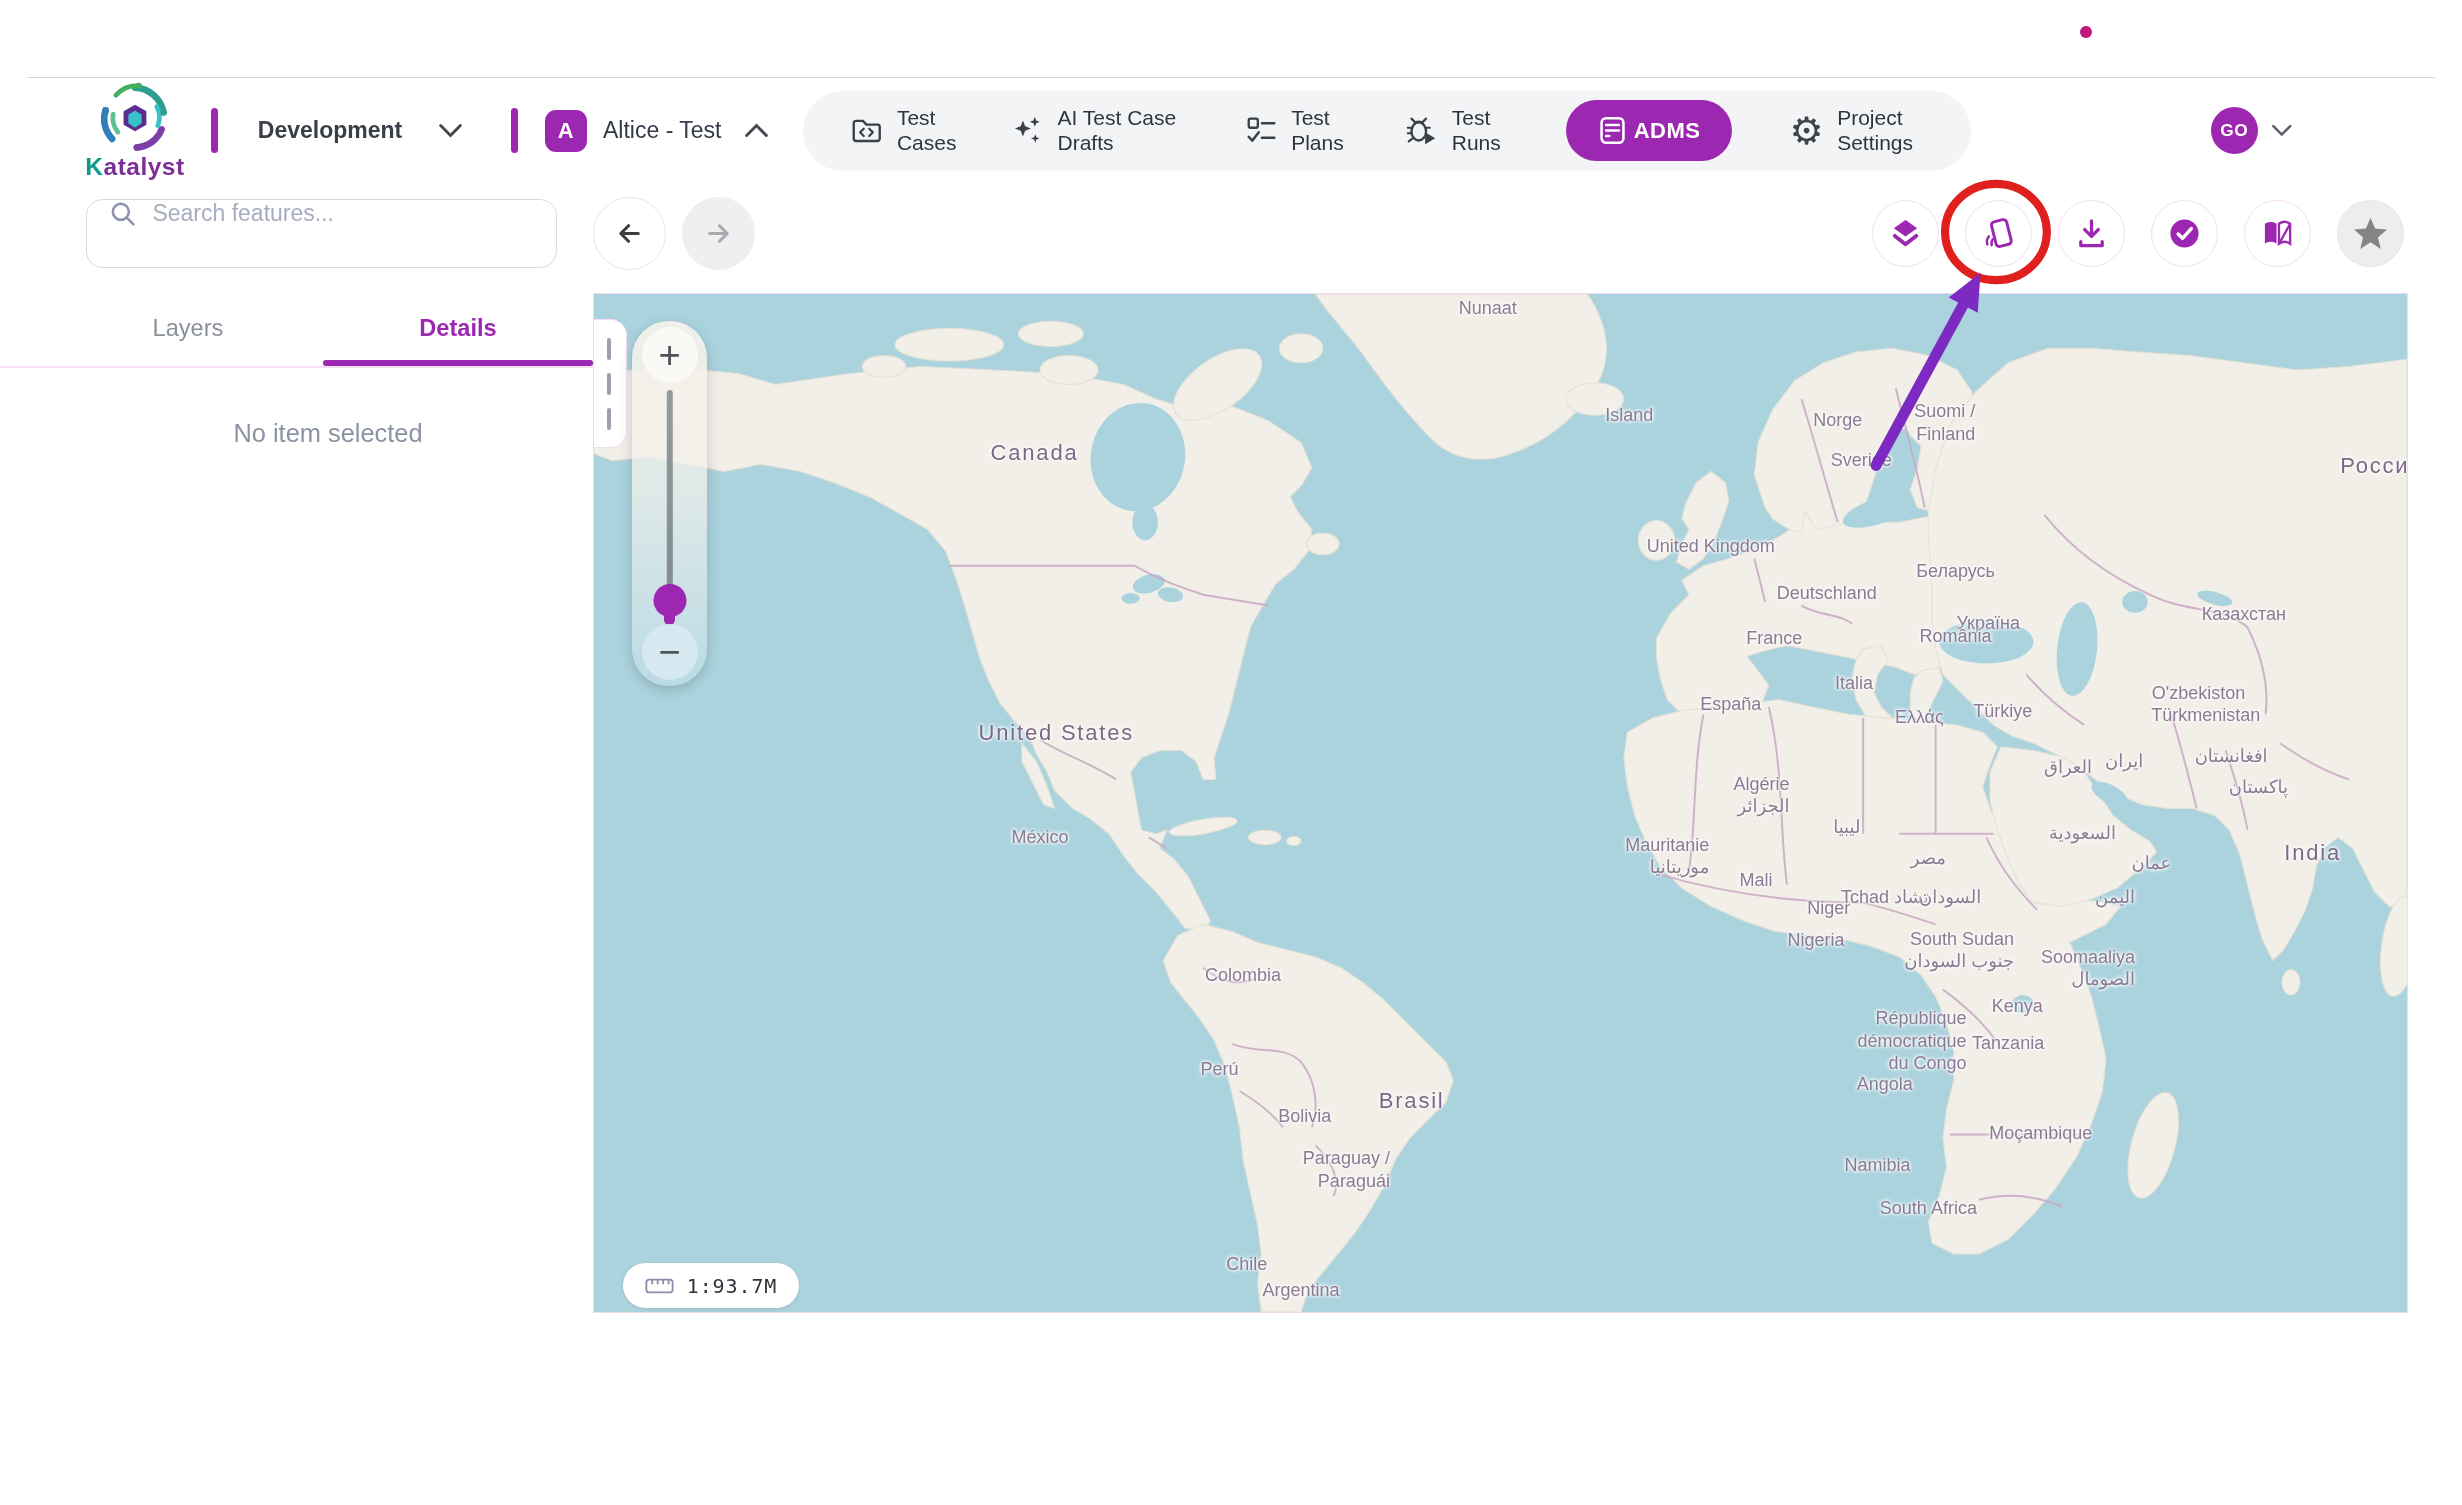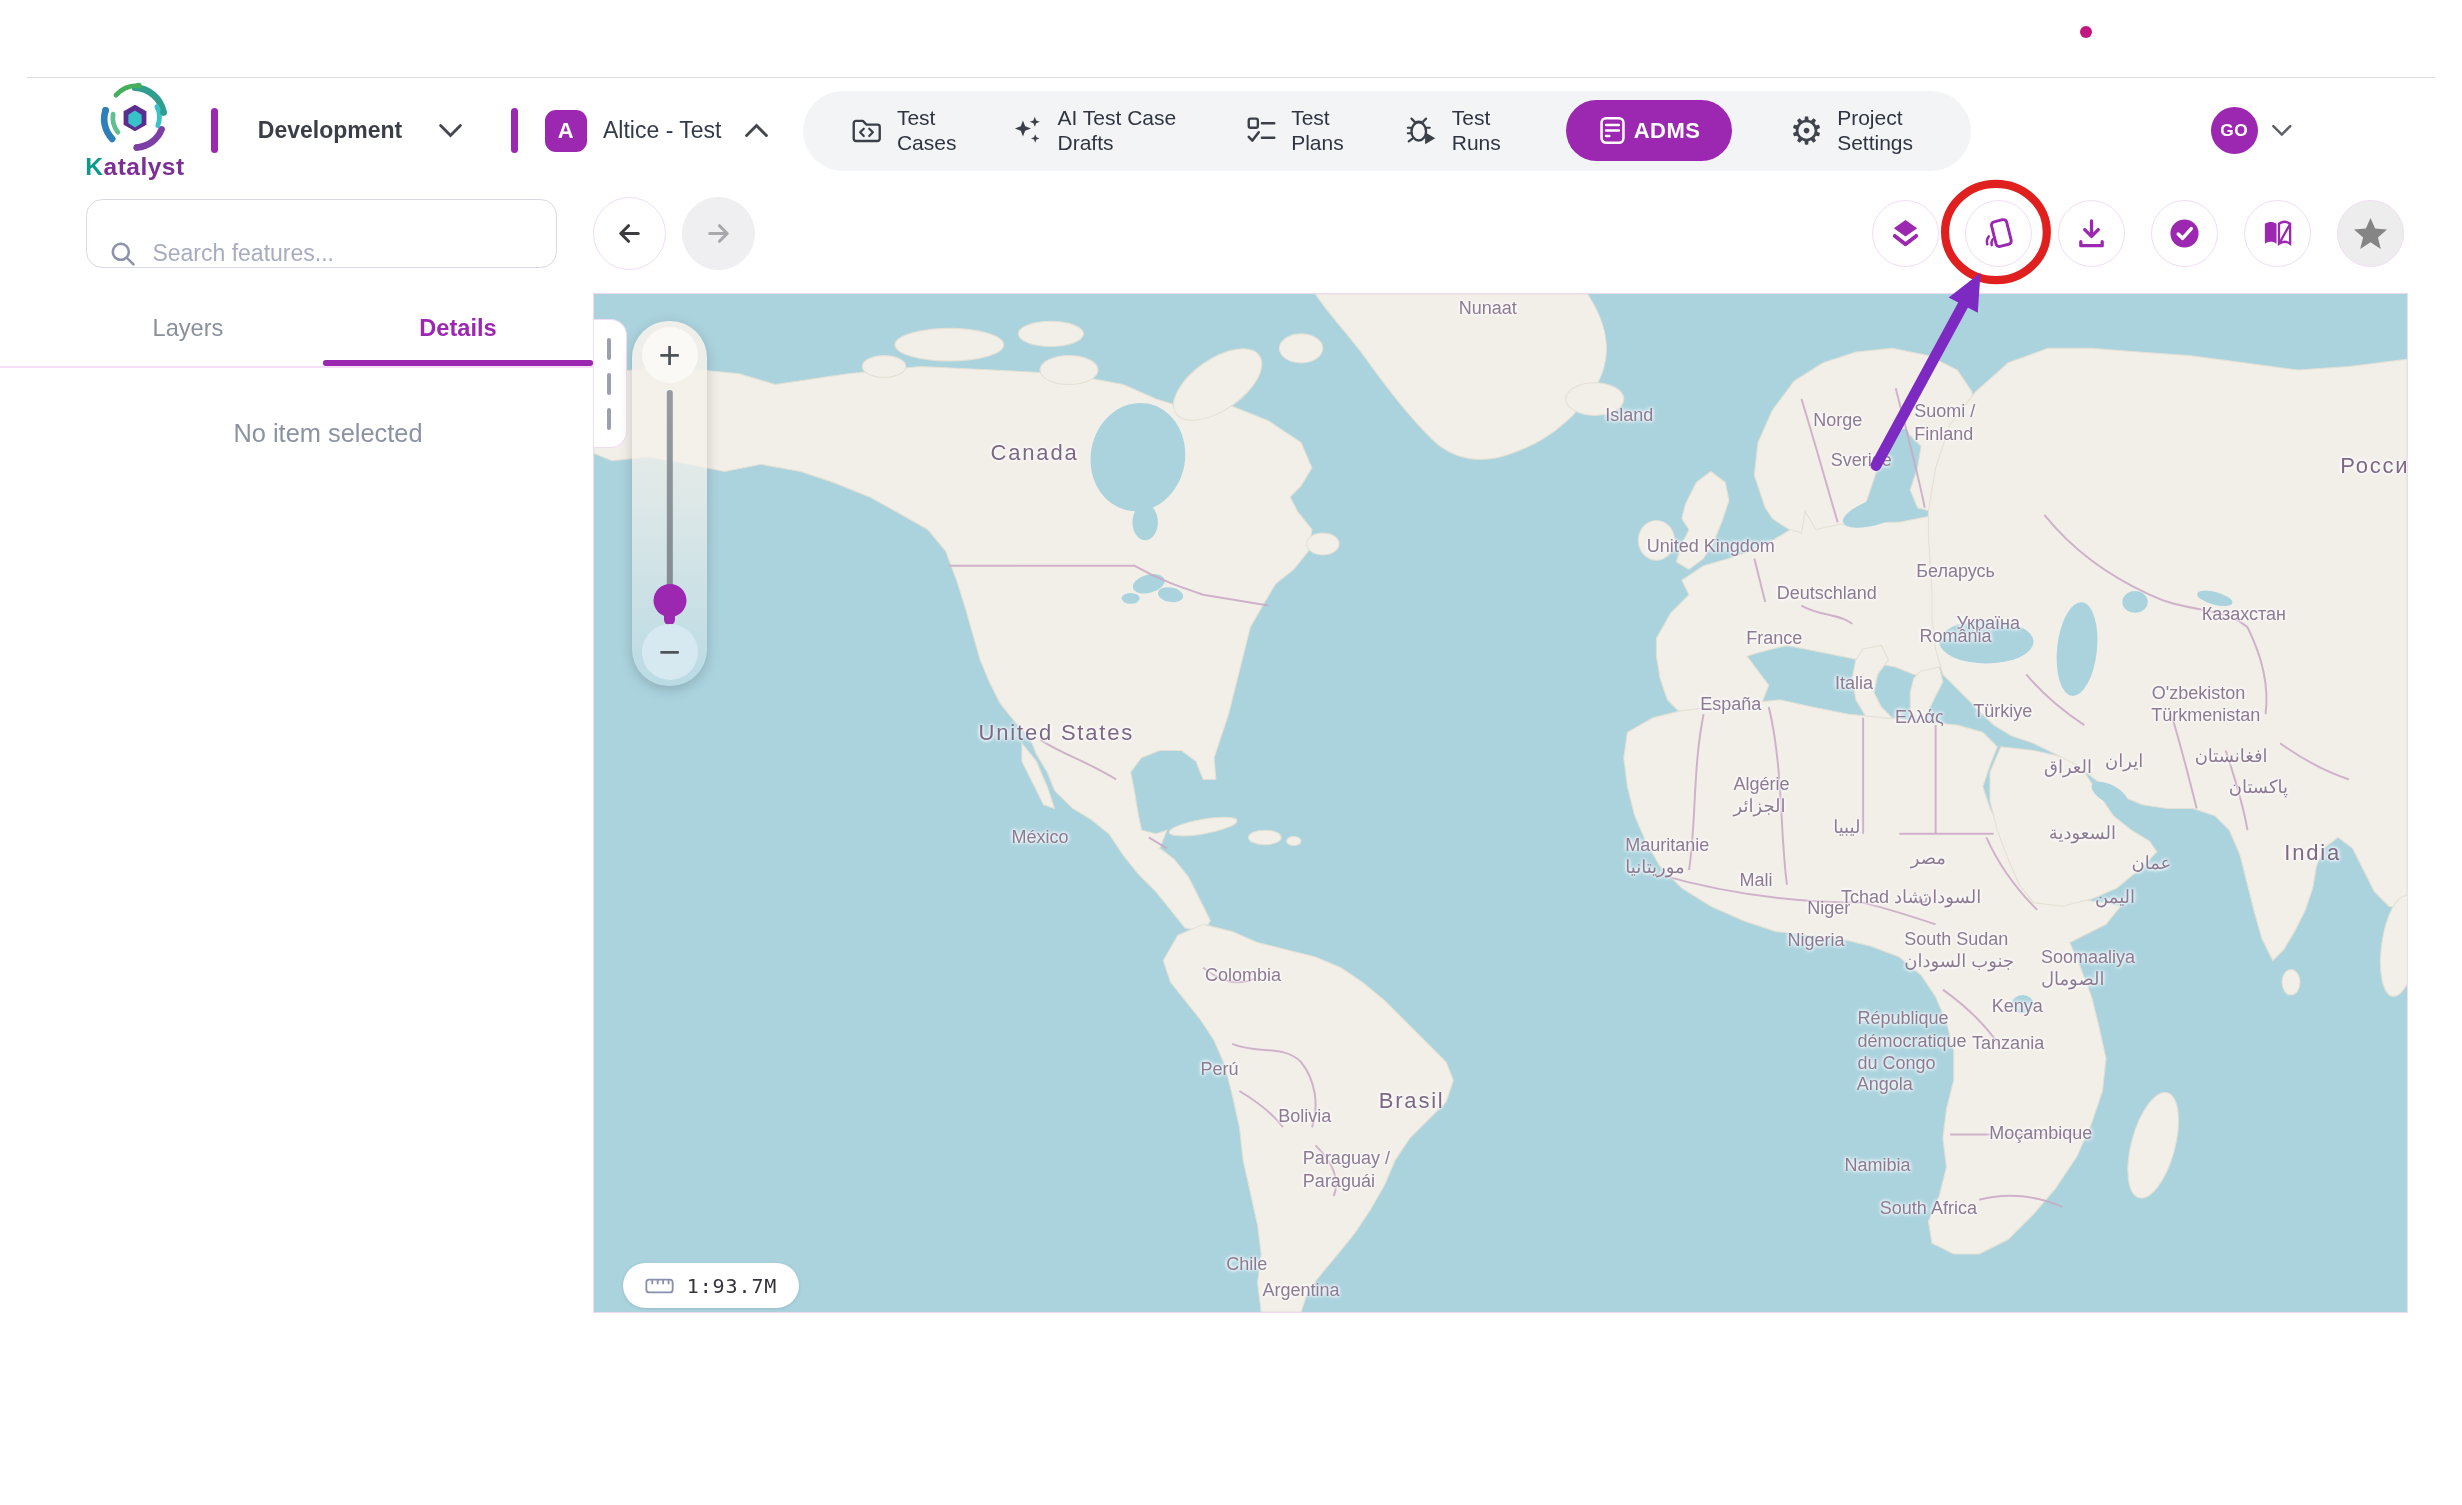--- a/index.html
+++ b/index.html
@@ -34,21 +34,21 @@
   padding:15.4px 31px;cursor:pointer}
 .adms-label{color:#fff;font-size:22px;font-weight:600;letter-spacing:0.5px}
 .gear-glyph{font-size:38px;color:#3f444c;line-height:1}
 .user{display:flex;align-items:center;gap:12.7px;margin-left:auto;background:none;border:none;cursor:pointer}
 .avatar-go{width:47px;height:47px;border-radius:50%;background:#9c27b0;color:#fff;font-size:17.3px;
   font-weight:700;letter-spacing:0.5px;display:flex;align-items:center;justify-content:center}
 
 
 .toolbar{position:absolute;top:196px;left:86px;right:58px;height:75px;display:flex;align-items:center}
 .search{width:471px;height:69px;border:1.8px solid #d7d9e2;border-radius:16.4px;display:flex;
-  align-items:flex-end;padding:0 22px;gap:16.4px;background:#fff}
+  align-items:flex-start;padding:0 22px;gap:16.4px;background:#fff}
 .search input{border:none;outline:none;font-size:23px;color:#3a3f47;flex:1;background:transparent;
   font-family:"Liberation Sans",sans-serif}
 .search input::placeholder{color:#a7acc0}
 .cbtn{width:73px;height:73px;border-radius:50%;display:flex;align-items:center;justify-content:center;
   background:#fff;border:1.8px solid #f2dcf4;cursor:pointer;flex:none}
 .cbtn.back{margin-left:36px}
 .cbtn.fwd{margin-left:16.4px;background:#efeff2;border-color:#efeff2}
 .cluster{margin-left:auto;display:flex;gap:26px}
 .cbtn.tool{width:67px;height:67px}
 .cbtn.star{background:#ededed;border-color:#f2dcf4}
@@ -64,21 +64,21 @@
   background:#9c27b0;border-radius:2.7px}
 .panel-divider{height:1.8px;background:#f5def6;margin-top:1.8px}
 .empty{margin-top:51px;padding-left:53px;width:603px;text-align:center;font-size:25.4px;color:#8b93a3}
 
 
 .map{position:absolute;left:593px;top:293px;width:1815px;height:1020px;overflow:hidden;
   border:1.8px solid #f0daf2;background:#abd3de;cursor:grab}
 .world{position:absolute;inset:0;width:100%;height:100%}
 .labels-layer{position:absolute;inset:0;overflow:hidden;pointer-events:none}
 .mlabel{position:absolute;transform:translate(-50%,-50%);font-size:18px;color:#8c7a92;
-  white-space:pre-line;text-align:left;line-height:1.25;
+  white-space:pre-line;text-align:right;line-height:1.25;
   text-shadow:0 0 3.6px #fff,0 0 3.6px #fff,0 0 5.5px #fff}
 .mlabel.big{font-size:22px;letter-spacing:1.8px;color:#7c6884}
 .drag-handle{position:absolute;left:-1.8px;top:25.4px;width:35px;height:129px;background:#fff;
   border:1.8px solid #f2dcf4;border-left:none;border-radius:0 16.4px 16.4px 0;display:flex;
   flex-direction:column;align-items:center;justify-content:center;gap:12.7px;cursor:ew-resize}
 .drag-handle i{width:4.5px;height:22px;border-radius:2.7px;background:#9aa0ac}
 .zoomctl{position:absolute;left:38px;top:27px;width:75px;height:365px;border-radius:37px;
   background:linear-gradient(180deg,rgba(244,241,235,.95) 0%,rgba(244,241,235,.72) 45%,rgba(205,228,236,.45) 100%);
   box-shadow:0 3.6px 12.7px rgba(0,0,0,.18)}
 .zbtn{position:absolute;left:50%;transform:translateX(-50%);width:56px;height:56px;border-radius:50%;

